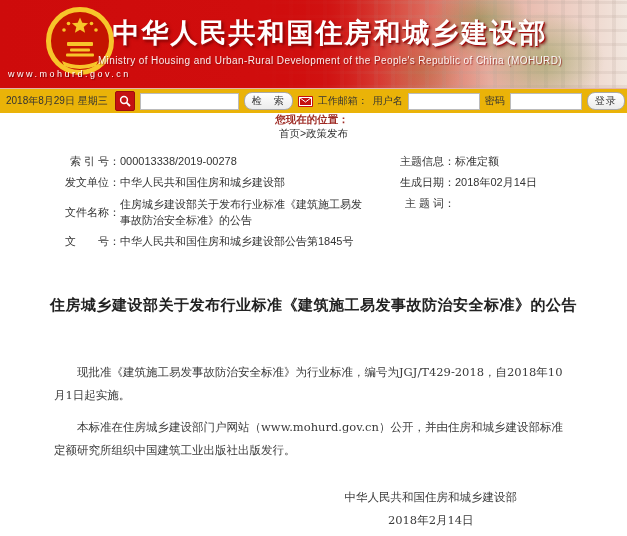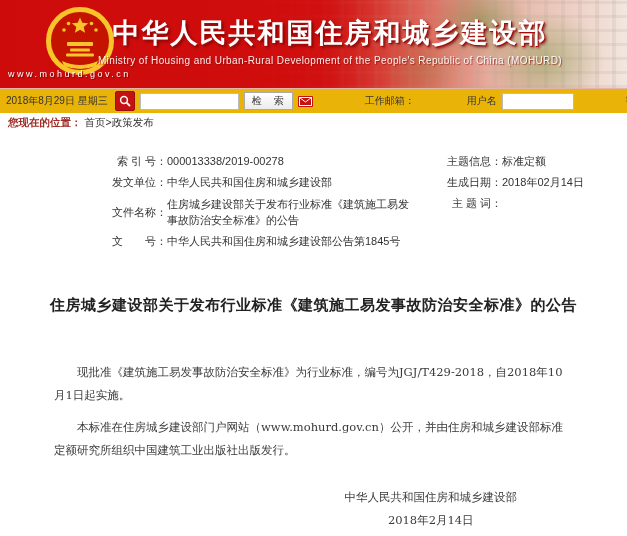--- a/index.html
+++ b/index.html
@@ -43,32 +43,32 @@
   }
   .toolbar .date{white-space:nowrap;margin-right:2px;}
   .icon-btn{width:18px;height:18px;border-radius:2px;background:#c41111;
     display:inline-flex;align-items:center;justify-content:center;flex:none;border:1px solid #9c0d0d;}
   .mail-icon{width:15px;height:11px;background:#c41111;border-radius:1px;
     display:inline-flex;align-items:center;justify-content:center;flex:none;}
   .tb-input{height:15px;border:1px solid #bbb;background:#fff;padding:0 2px;font-size:10px;}
   .tb-input.search{width:93px;}
   .tb-input.small{width:66px;}
   .tb-btn{
-    height:18px;font-size:10px;padding:0 7px;border:1px solid #aaa;border-radius:0;
+    height:18px;font-size:10px;padding:0 7px;border:1px solid #aaa;border-radius:8px;
     background:linear-gradient(#fff,#ececec);color:#333;letter-spacing:1px;white-space:nowrap;
   }
-  .lbl{white-space:nowrap;margin-left:47px;}
+  .lbl{white-space:nowrap;}
   
-  .breadcrumb{height:20px;display:flex;align-items:center;padding:0 8px;font-size:10.5px;}
+  .breadcrumb{height:20px;display:flex;align-items:center;padding:0 8px;font-size:10.5px;flex-direction:column;}
   .breadcrumb .crumb-label{color:#9e2b25;font-weight:bold;margin-right:3px;}
   .breadcrumb .crumb-path{color:#333;}
   
   .meta{display:flex;margin:18px 40px 0 58px;font-size:11px;color:#333;}
   .meta-col{display:flex;flex-direction:column;}
-  .meta-col.left{width:305px;margin-left:47px;}
+  .meta-col.left{width:305px;}
   .meta-col.right{flex:1;padding-left:30px;}
   .meta-row{display:flex;align-items:center;min-height:21px;}
   .meta-row.tall{min-height:38px;}
   .meta-label{flex:none;width:62px;text-align:right;white-space:pre;color:#333;}
   .meta-value{flex:1;line-height:1.5;}
   
   .doc-title{
     margin:44px 35px 0;text-align:center;font-size:15px;font-weight:bold;color:#222;
     font-family:"DejaVu Serif",serif;letter-spacing:.5px;
   }

